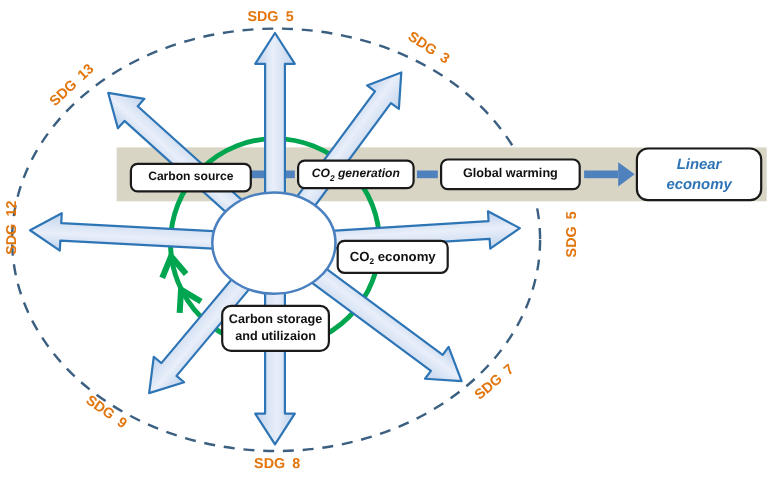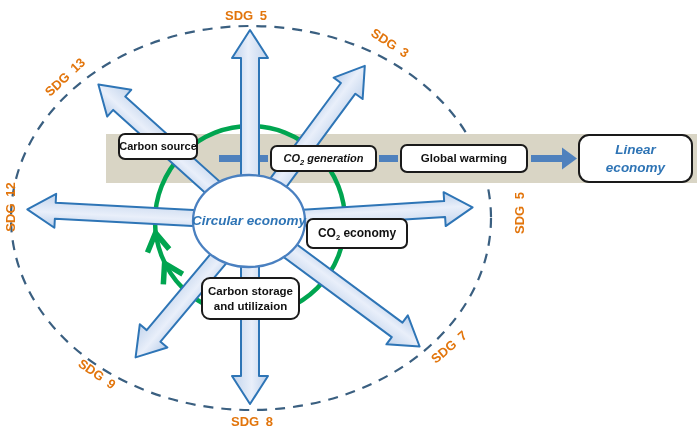--- a/index.html
+++ b/index.html
@@ -18,21 +18,21 @@
     font-family:"Liberation Sans", sans-serif;
   }
   .stage svg{position:absolute;left:0;top:0;z-index:1;}
   .box{
     position:absolute;z-index:3;background:#fff;border:2px solid var(--box-border);
     border-radius:7px;display:flex;align-items:center;justify-content:center;
     font-weight:bold;font-size:11px;color:#111;text-align:center;line-height:1.25;
     box-sizing:border-box;white-space:nowrap;
   }
   .box sub{font-size:7.5px;line-height:0;}
-  .box-carbon-source{left:118px;top:133px;width:80px;height:27px;align-items:center;}
+  .box-carbon-source{left:118px;top:148px;width:111px;height:27px;align-items:center;}
   .box-co2-generation{left:270px;top:145px;width:107px;height:27px;font-style:italic;}
   .box-global-warming{left:400px;top:144px;width:128px;height:29px;font-size:11.5px;}
   .box-co2-capture{left:306px;top:218px;width:102px;height:31px;font-size:12px;}
   .box-carbon-storage{left:201px;top:277px;width:99px;height:43px;font-size:11.5px;white-space:normal;border-radius:9px;flex-direction:column;}
   .box-linear-economy{
     left:578px;top:134px;width:115px;height:49px;border-radius:11px;border-width:2.5px;
     color:var(--blue-text);font-style:italic;font-size:13.5px;line-height:1.3;flex-direction:column;
   }
   .center-label{
     position:absolute;left:249px;top:221px;z-index:3;transform:translate(-50%,-50%);
@@ -82,24 +82,20 @@
       <path transform="translate(250,221) rotate(36.5)" d="M0,-9 L183,-9 L183,-18 L211,0 L183,18 L183,9 L0,9 Z"></path>
       <path transform="translate(250,221) rotate(90)" d="M0,-9 L155,-9 L155,-18 L183,0 L155,18 L155,9 L0,9 Z"></path>
       <path transform="translate(250,221) rotate(130)" d="M0,-9 L150,-9 L150,-18 L178,0 L150,18 L150,9 L0,9 Z"></path>
       <path transform="translate(250,221) rotate(183)" d="M0,-8 L195,-8 L195,-17 L223,0 L195,17 L195,8 L0,8 Z"></path>
       <path transform="translate(250,221) rotate(-138)" d="M0,-9 L176,-9 L176,-18 L204,0 L176,18 L176,9 L0,9 Z"></path>
     </g>
 
     <ellipse cx="249" cy="221" rx="56" ry="46" fill="#ffffff" stroke="#4a80c0" stroke-width="2.3"></ellipse>
   </svg>
 
-  <div class="center-label">
-    <span>Circular</span>
-    <span>economy</span>
-  </div>
 
   <div class="box box-carbon-source">
     <span>Carbon source</span>
   </div>
 
   <div class="box box-co2-generation">
     <span><span>CO</span><sub>2</sub><span> generation</span></span>
   </div>
 
   <div class="box box-linear-economy">

